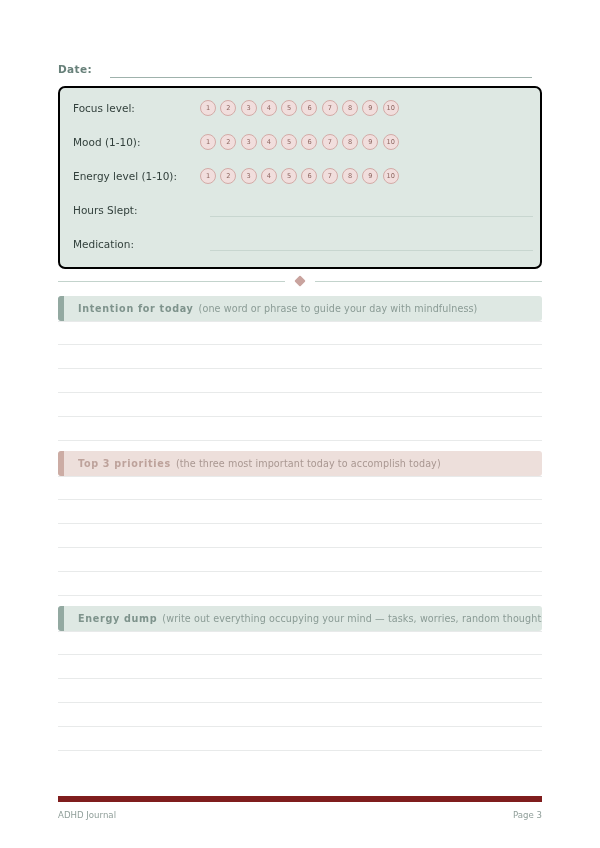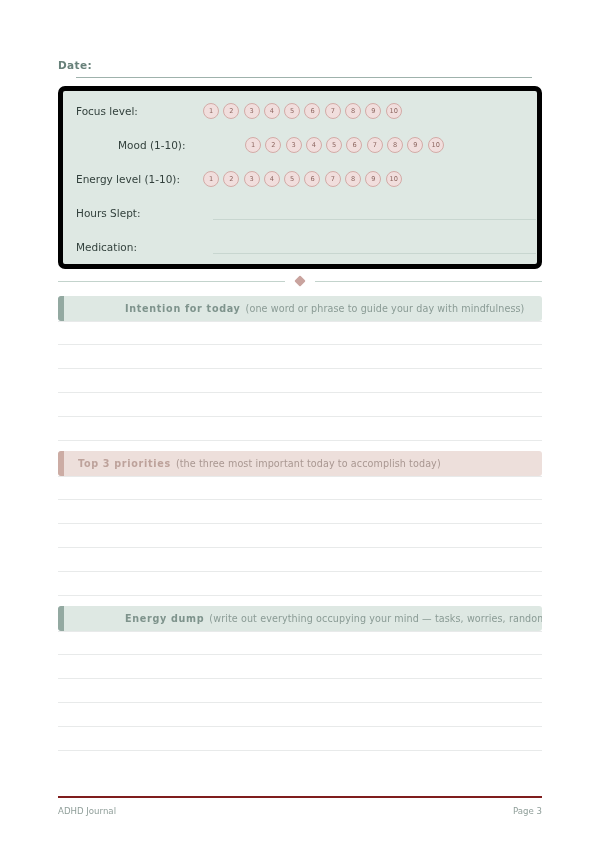--- a/index.html
+++ b/index.html
@@ -24,21 +24,21 @@
   }
 
   
   .date-row {
     position: absolute;
     left: 58px;
     top: 58px;
     width: 474px;
     height: 20px;
     display: flex;
-    flex-direction: column;
+    align-items: flex-end;
   }
   .date-label {
     font-size: 10.5px;
     font-weight: bold;
     color: #68817a;
     letter-spacing: 0.4px;
     line-height: 14px;
     padding-bottom: 2px;
   }
   .date-line {
@@ -49,34 +49,34 @@
   }
 
   
   .vitals-card {
     position: absolute;
     left: 58px;
     top: 86px;
     width: 484px;
     height: 183px;
     background: #dee8e3;
-    border: 5px solid #000000;
+    border: 2px solid #000000;
     border-radius: 7px;
     box-sizing: border-box;
   }
   .vital-row {
     position: absolute;
     left: 0;
     width: 100%;
     height: 34px;
     display: flex;
     align-items: center;
   }
   .vital-row.r0 { top: 3px; }
-  .vital-row.r1 { top: 37px; margin-left: 42px; }
+  .vital-row.r1 { top: 37px; }
   .vital-row.r2 { top: 71px; }
   .vital-row.r3 { top: 105px; }
   .vital-row.r4 { top: 139px; }
 
   .vital-label {
     width: 140px;
     padding-left: 13px;
     box-sizing: border-box;
     font-size: 10.5px;
     color: #32403c;
@@ -163,21 +163,21 @@
   }
   .sec-hint {
     font-weight: normal;
     letter-spacing: 0.1px;
     margin-left: 5px;
   }
 
   
   .theme-sage .sec-head { background: #dee8e3; }
   .theme-sage .accent { background: #93a9a1; }
-  .theme-sage .sec-title { color: #7e938c; margin-left: 47px; }
+  .theme-sage .sec-title { color: #7e938c; }
   .theme-sage .sec-hint { color: #8a9b95; }
 
   
   .theme-rose .sec-head { background: #eddfdb; }
   .theme-rose .accent { background: #ccaca4; }
   .theme-rose .sec-title { color: #bda29b; }
   .theme-rose .sec-hint { color: #a99791; }
 
   .lines { margin-top: 0px; }
   .wline {
@@ -185,21 +185,21 @@
     border-bottom: 1px solid #e8eaea;
   }
   .wline:first-child { border-top: 1px solid #e8eaea; height: 22px; }
 
   
   .footer {
     position: absolute;
     left: 58px;
     top: 796px;
     width: 484px;
-    border-top: 2px solid #7f1d1d;
+    border-top: 6px solid #7f1d1d;
     padding-top: 8px;
     display: flex;
     justify-content: space-between;
     font-size: 8.6px;
     color: #8f9e99;
   }
 </style>
 </head>
 <body>
 

